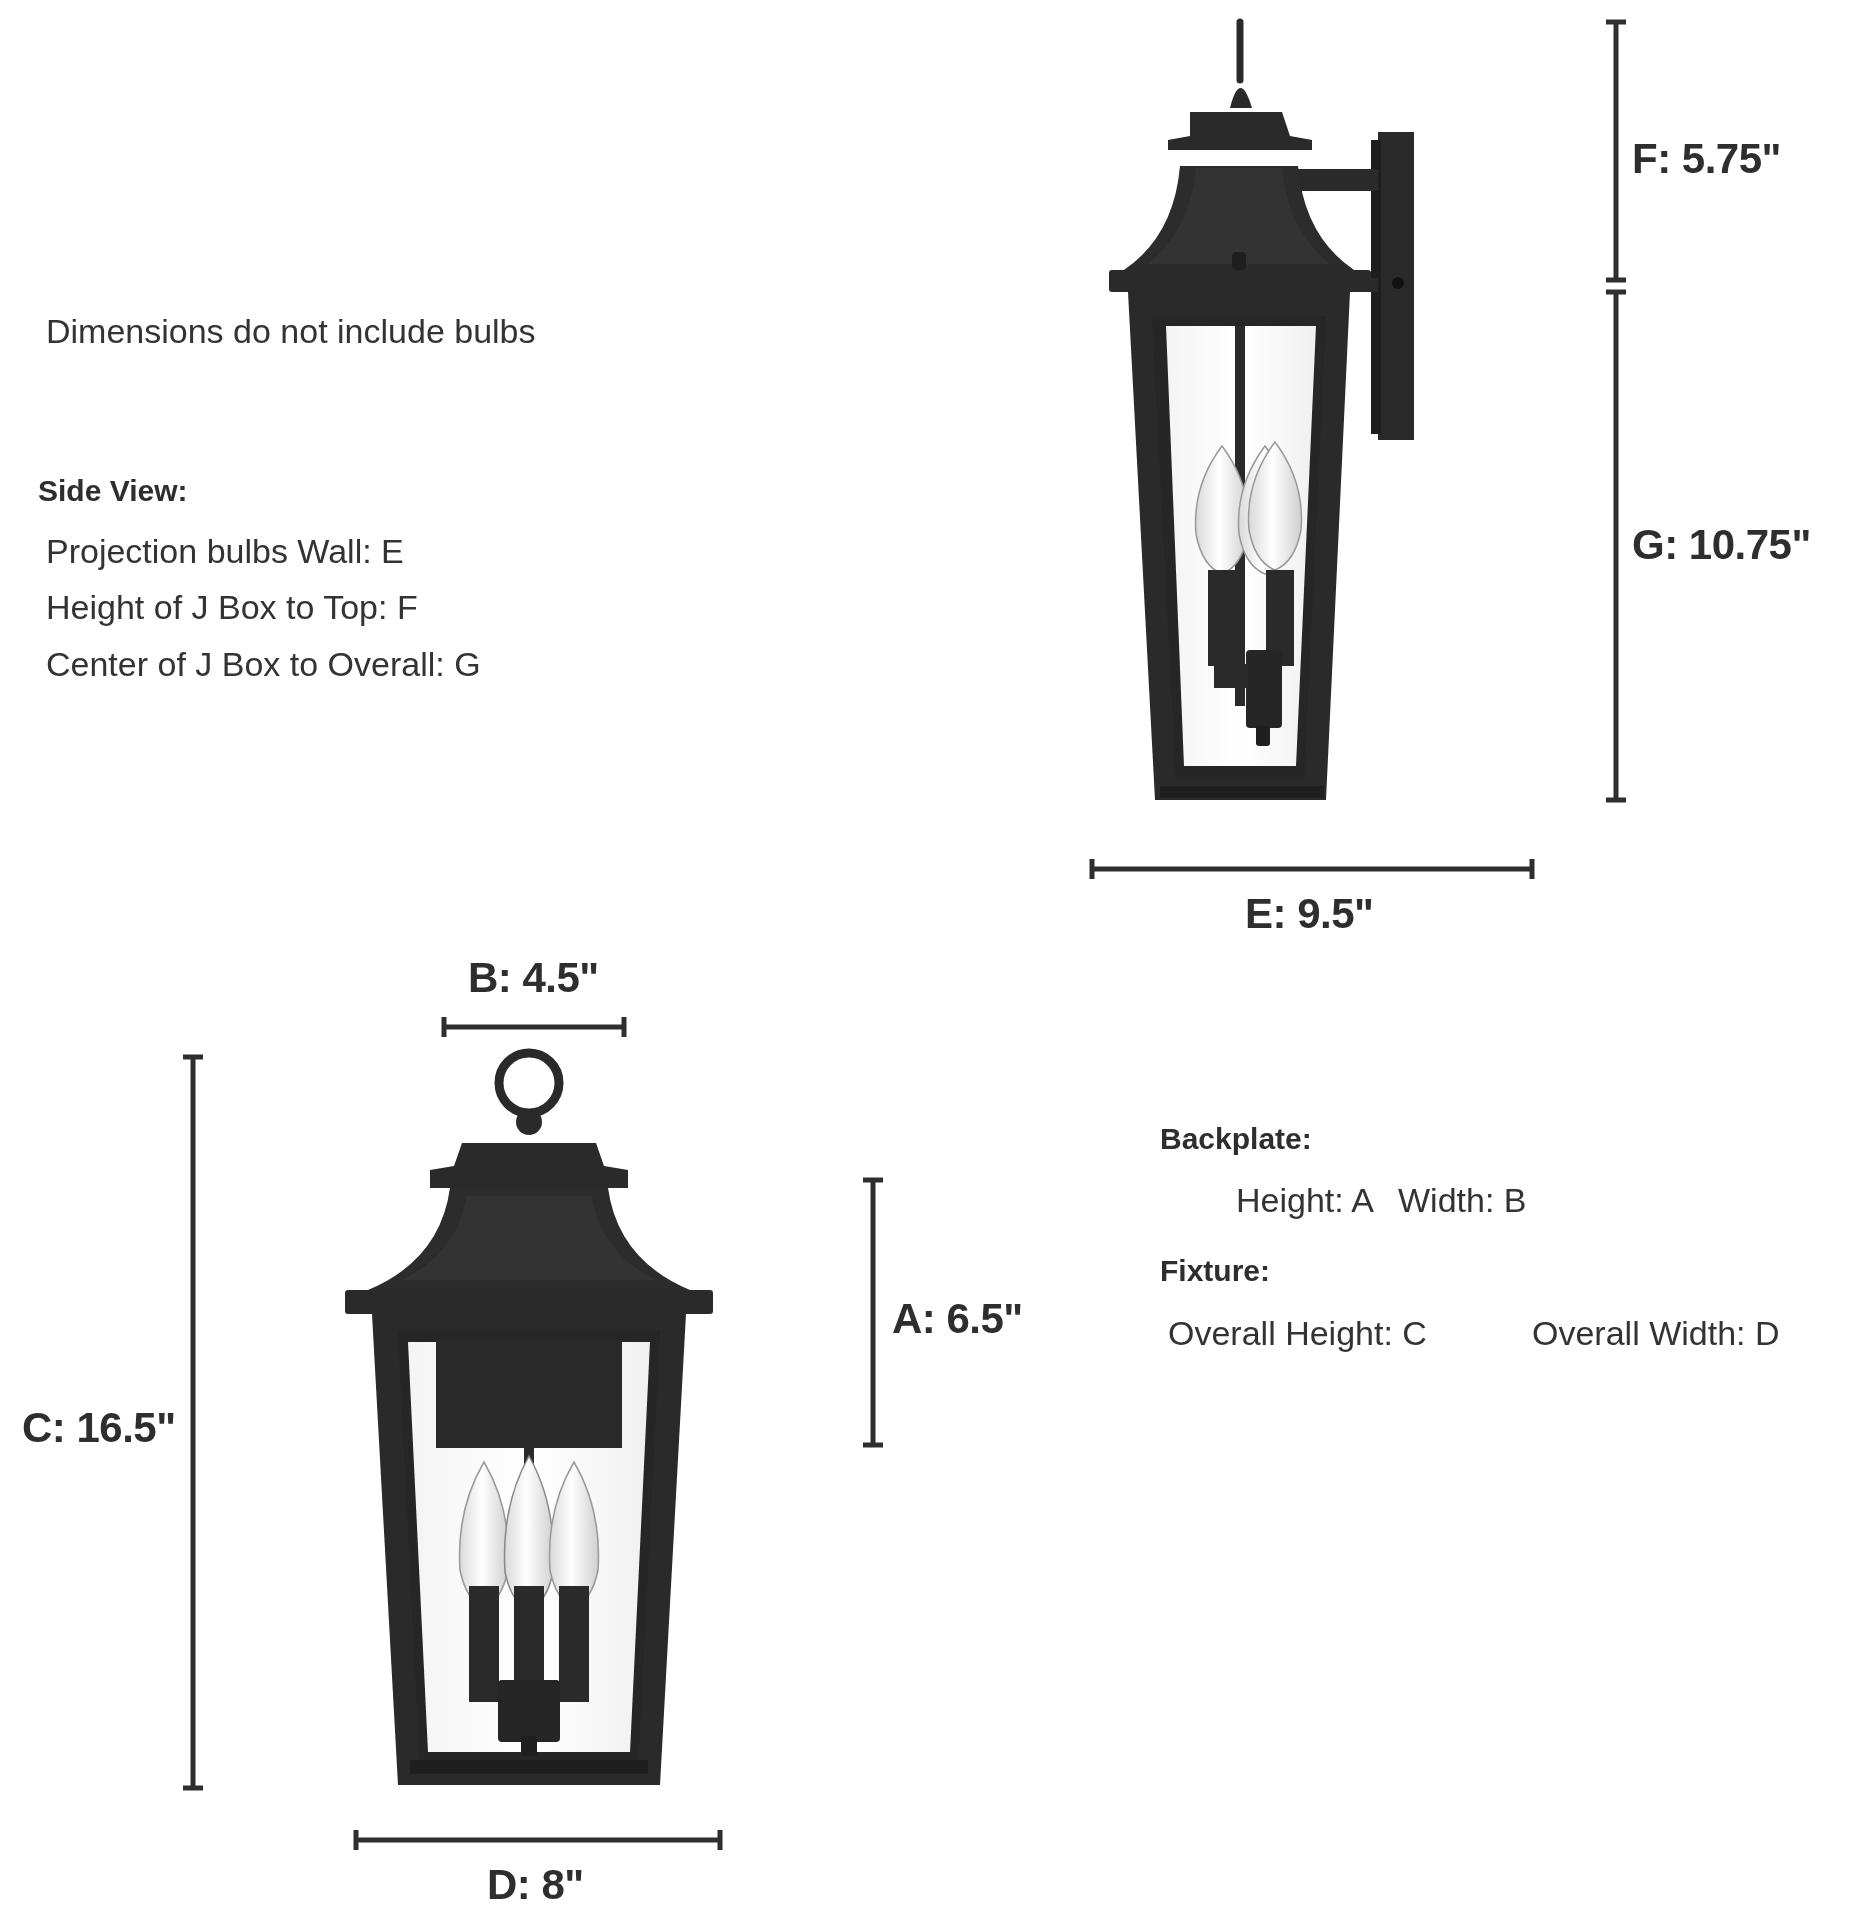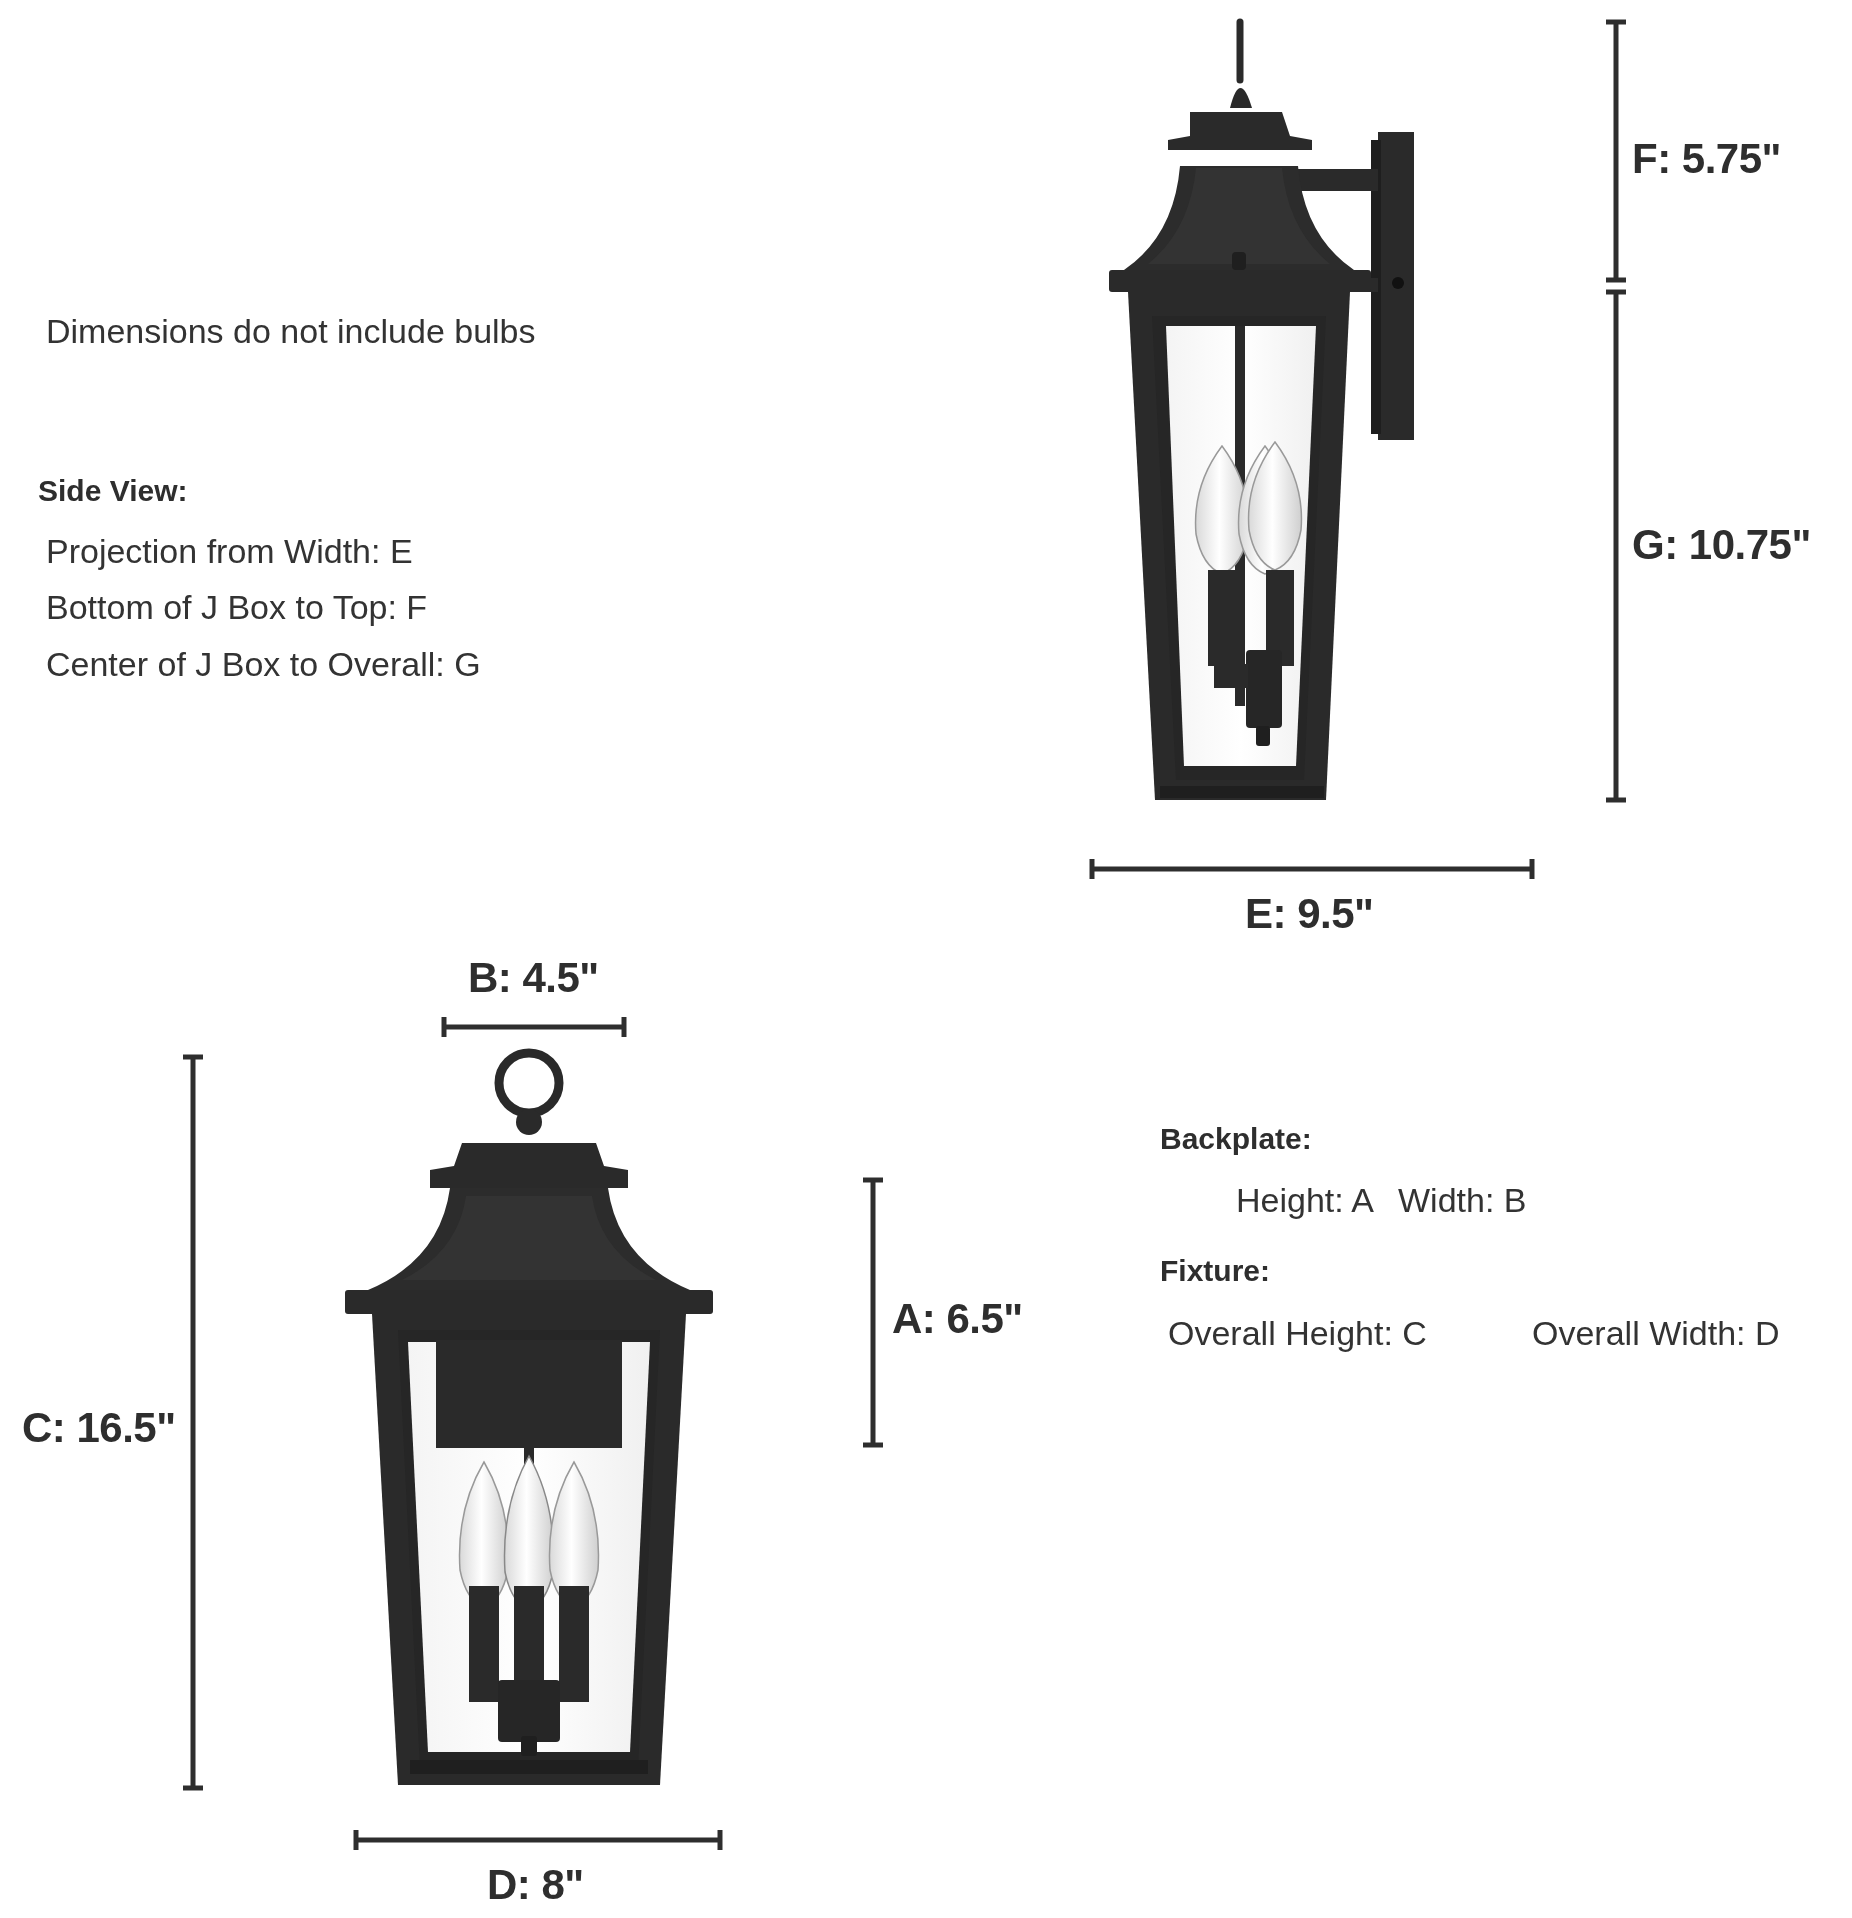--- a/index.html
+++ b/index.html
@@ -127,22 +127,22 @@
     <line x1="356" y1="1840" x2="720" y2="1840"></line>
     <line x1="356" y1="1830" x2="356" y2="1850"></line>
     <line x1="720" y1="1830" x2="720" y2="1850"></line>
   </g>
 </svg>
 
 <div class="txt reg" style="left:38px; top:314px;">Dimensions do not include bulbs</div>
 
 <div>
   <div class="txt bold" style="left:38px; top:476px;">Side View:</div>
-  <div class="txt reg" style="left:38px; top:534px;">Projection from Width: E</div>
-  <div class="txt reg" style="left:38px; top:590px;">Bottom of J Box to Top: F</div>
+  <div class="txt reg" style="left:38px; top:534px;">Projection bulbs Wall: E</div>
+  <div class="txt reg" style="left:38px; top:590px;">Height of J Box to Top: F</div>
   <div class="txt reg" style="left:38px; top:647px;">Center of J Box to Overall: G</div>
 </div>
 
 <div>
   <div class="txt bold" style="left:1160px; top:1124px;">Backplate:</div>
   <div class="txt reg" style="left:1228px; top:1183px;">Height: A</div>
   <div class="txt reg" style="left:1390px; top:1183px;">Width: B</div>
 </div>
 
 <div>

